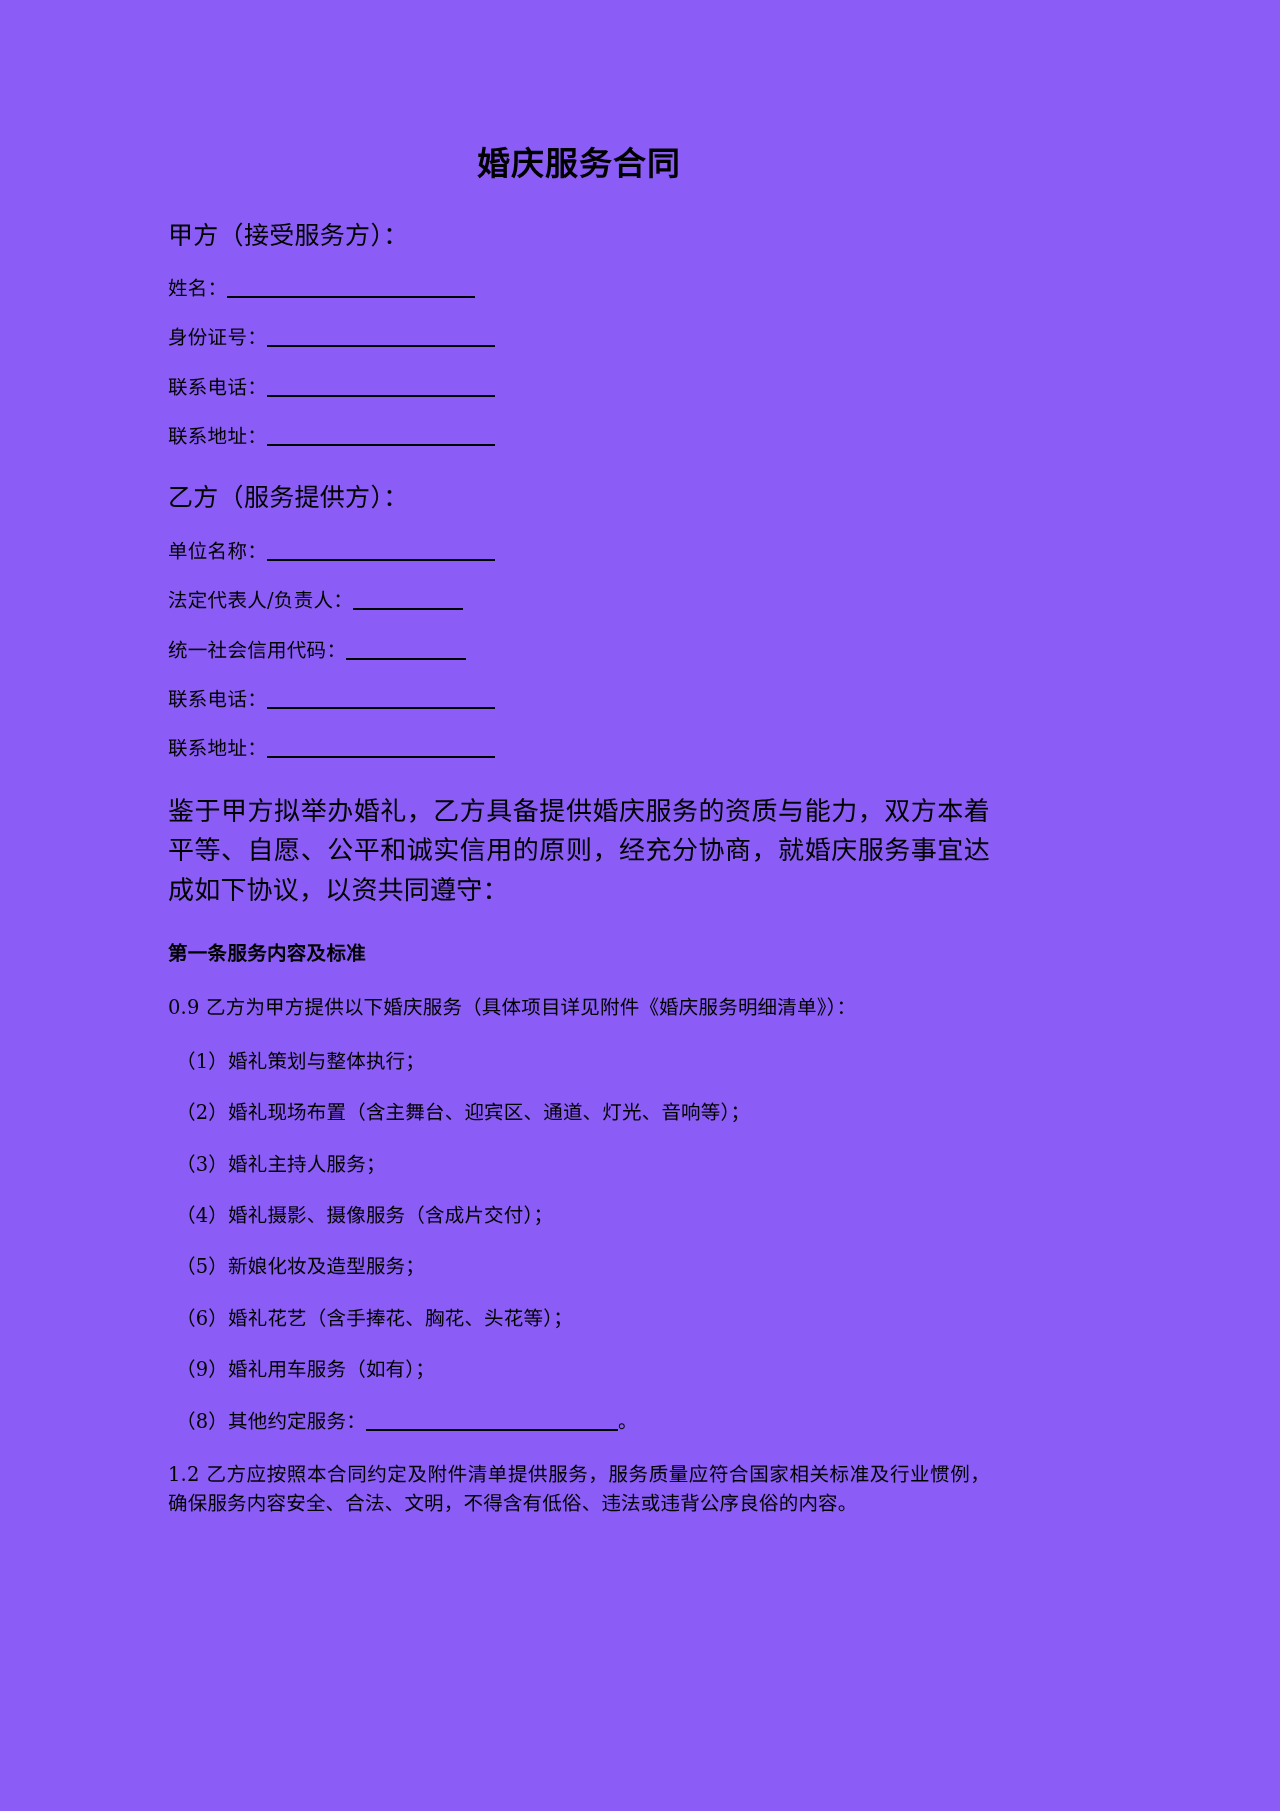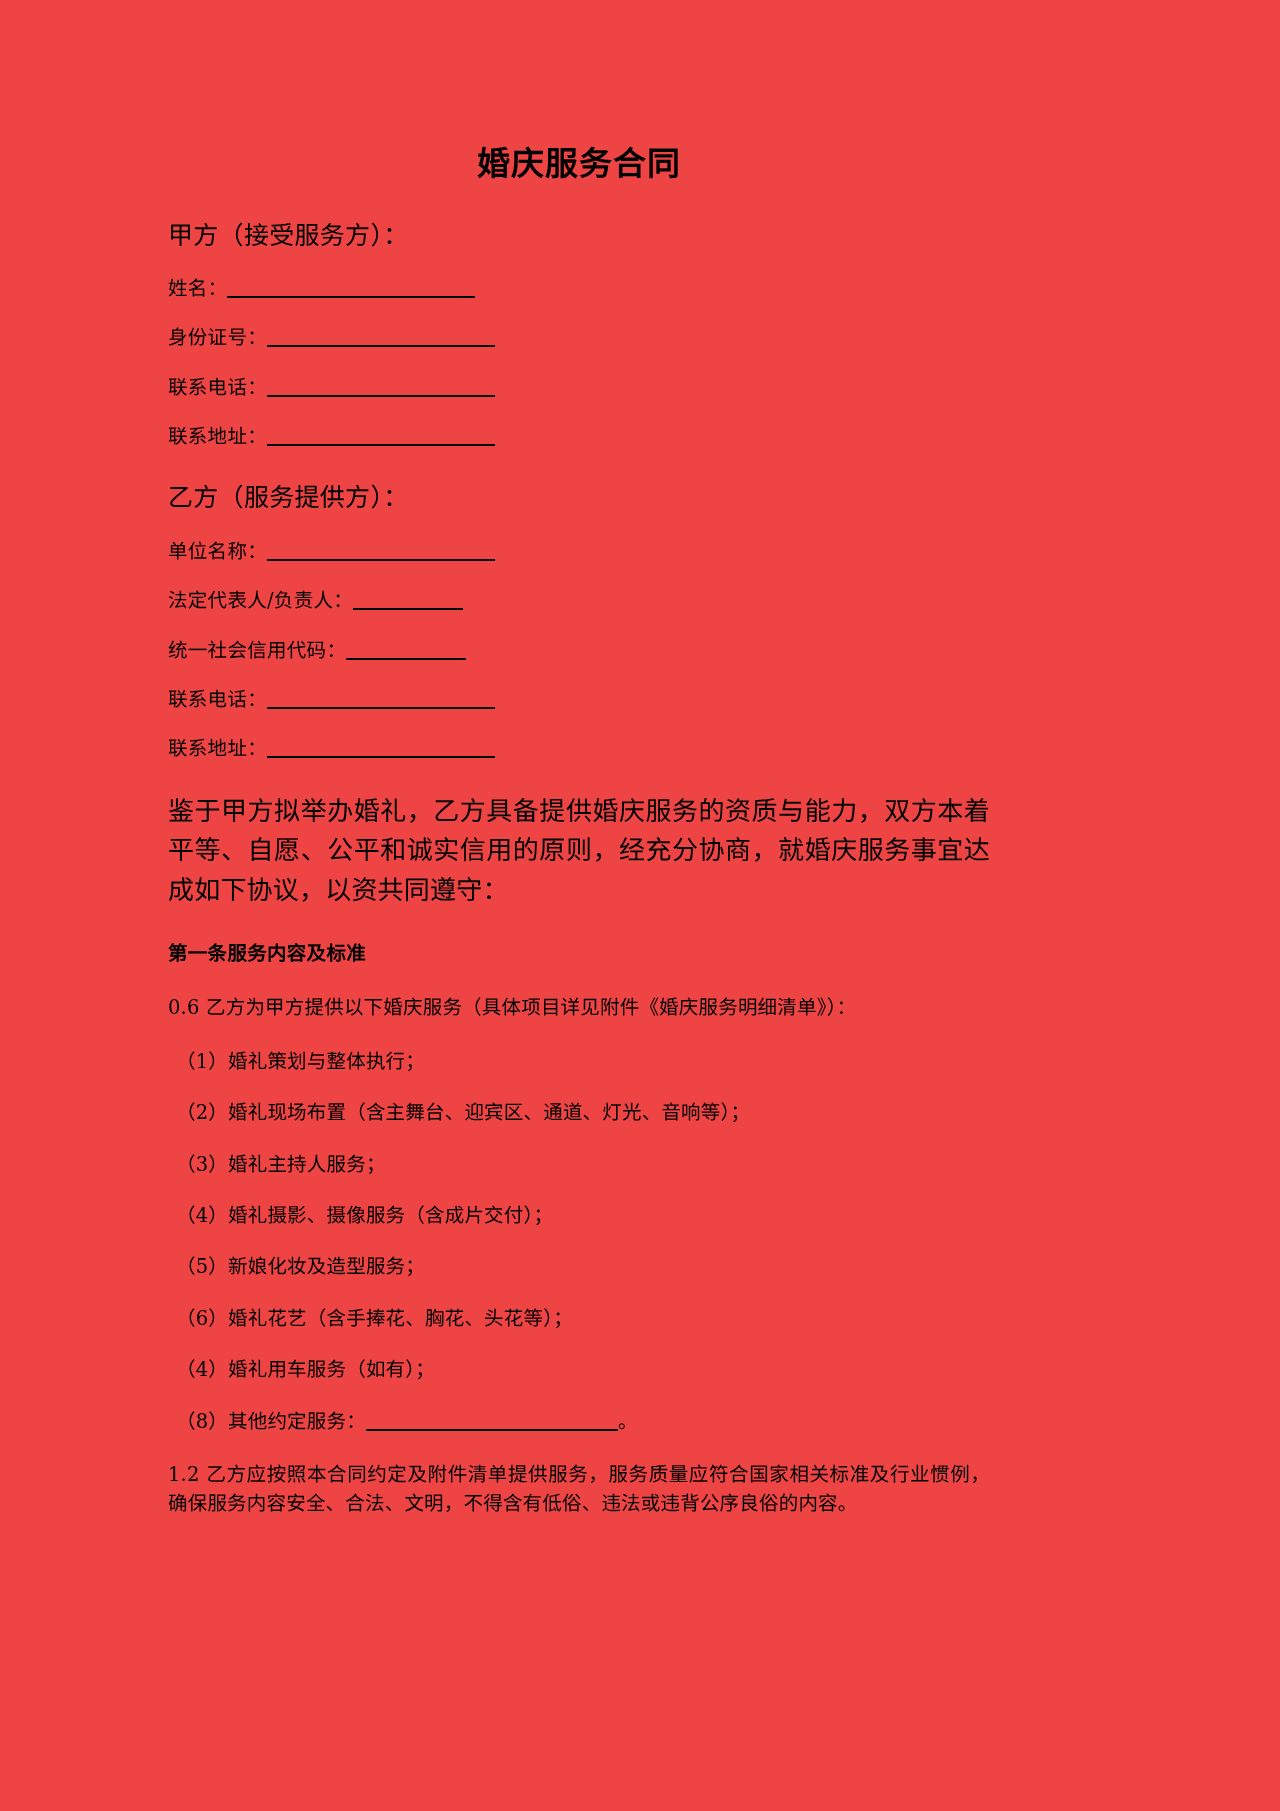--- a/index.html
+++ b/index.html
@@ -10,21 +10,21 @@
   }
   body {
     font-family: "DejaVu Serif", "Liberation Serif", serif;
     color: #000000;
   }
   .page {
     position: relative;
     width: 1280px;
     height: 1811px;
     margin: 0 auto;
-    background: #ef4444;
+    background: #8b5cf6;
     box-sizing: border-box;
     overflow: hidden;
   }
   .content {
     position: absolute;
     left: 168px;
     top: 0;
     width: 822px;
   }
   .doc-title {
@@ -151,29 +151,29 @@
     </p>
 
     <p class="field-line">
       <span>联系地址：</span><span class="blank w-mid"></span>
     </p>
 
     <p class="para recital">鉴于甲方拟举办婚礼，乙方具备提供婚庆服务的资质与能力，双方本着平等、自愿、公平和诚实信用的原则，经充分协商，就婚庆服务事宜达成如下协议，以资共同遵守：</p>
 
     <p class="section-heading">第一条服务内容及标准</p>
 
-    <p class="clause">0.6 乙方为甲方提供以下婚庆服务（具体项目详见附件《婚庆服务明细清单》）：</p>
+    <p class="clause">0.9 乙方为甲方提供以下婚庆服务（具体项目详见附件《婚庆服务明细清单》）：</p>
 
     <p class="list-item">（1）婚礼策划与整体执行；</p>
     <p class="list-item">（2）婚礼现场布置（含主舞台、迎宾区、通道、灯光、音响等）；</p>
     <p class="list-item">（3）婚礼主持人服务；</p>
     <p class="list-item">（4）婚礼摄影、摄像服务（含成片交付）；</p>
     <p class="list-item">（5）新娘化妆及造型服务；</p>
     <p class="list-item">（6）婚礼花艺（含手捧花、胸花、头花等）；</p>
-    <p class="list-item">（4）婚礼用车服务（如有）；</p>
+    <p class="list-item">（9）婚礼用车服务（如有）；</p>
 
     <p class="list-item">
       <span>（8）其他约定服务：</span><span class="blank w-item"></span><span class="tail-period">。</span>
     </p>
 
     <p class="clause">1.2 乙方应按照本合同约定及附件清单提供服务，服务质量应符合国家相关标准及行业惯例，确保服务内容安全、合法、文明，不得含有低俗、违法或违背公序良俗的内容。</p>
 
   </div>
 </div>
 

